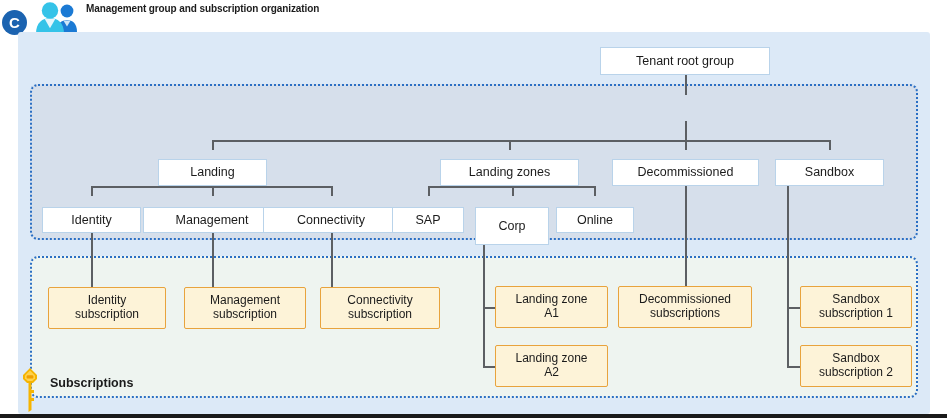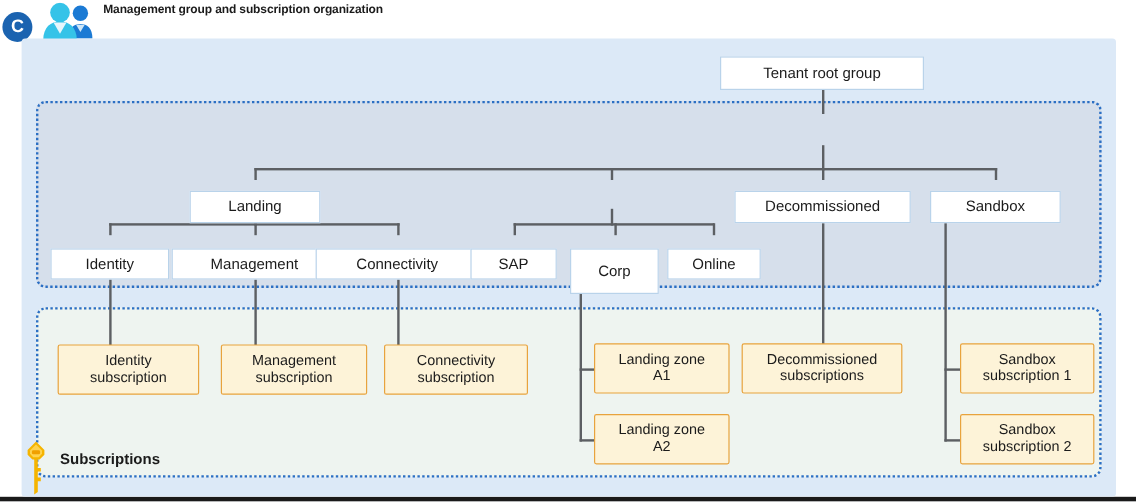--- a/index.html
+++ b/index.html
@@ -170,20 +170,21 @@
   <div class="ln lnv" style="left:685px; top:174px; height:114px;"></div>
 
   <div class="ln lnv" style="left:787px; top:174px; height:194px;"></div>
   <div class="ln lnh" style="left:787px; top:307px; width:13px;"></div>
   <div class="ln lnh" style="left:787px; top:366px; width:13px;"></div>
 
   <div class="node mg" style="left:600px; top:35px; width:170px; height:28px;">Tenant root group</div>
 
 
   <div class="node mg" style="left:158px; top:147px; width:109px; height:27px;">Landing</div>
+  <div class="node mg" style="left:440px; top:147px; width:139px; height:27px;">Landing zones</div>
   <div class="node mg" style="left:612px; top:147px; width:147px; height:27px;">Decommissioned</div>
   <div class="node mg" style="left:775px; top:147px; width:109px; height:27px;">Sandbox</div>
 
   <div class="node mg" style="left:42px; top:195px; width:99px; height:26px;">Identity</div>
   <div class="node mg" style="left:143px; top:195px; width:138px; height:26px;">Management</div>
   <div class="node mg" style="left:263px; top:195px; width:136px; height:26px;">Connectivity</div>
   <div class="node mg" style="left:392px; top:195px; width:72px; height:26px;">SAP</div>
   <div class="node mg" style="left:475px; top:195px; width:74px; height:38px;">Corp</div>
   <div class="node mg" style="left:556px; top:195px; width:78px; height:26px;">Online</div>
 

